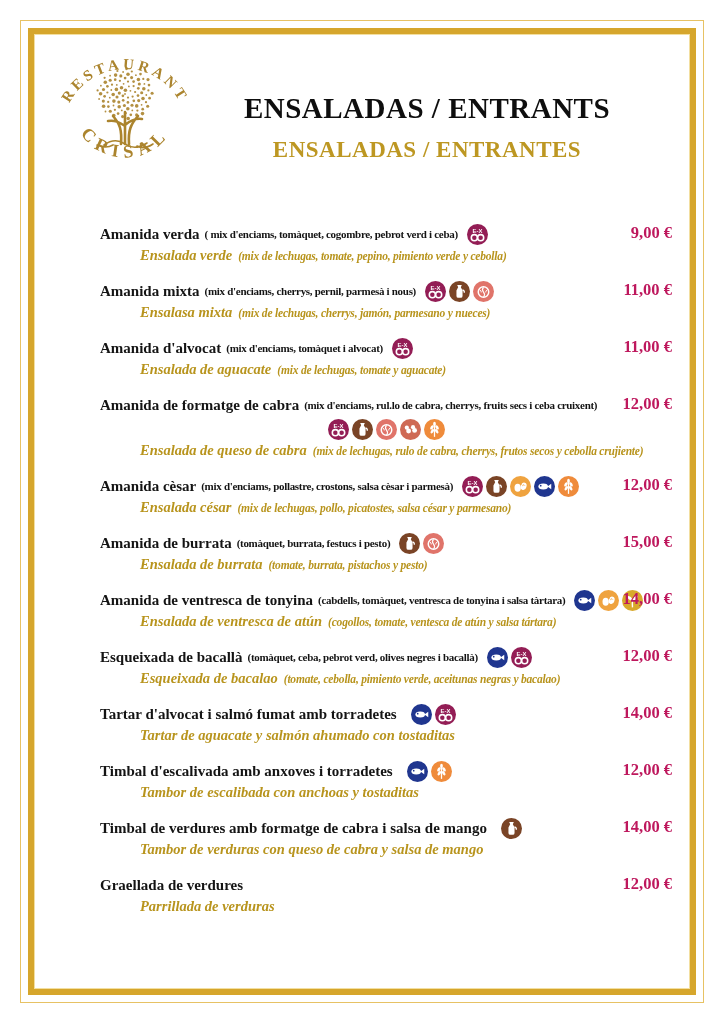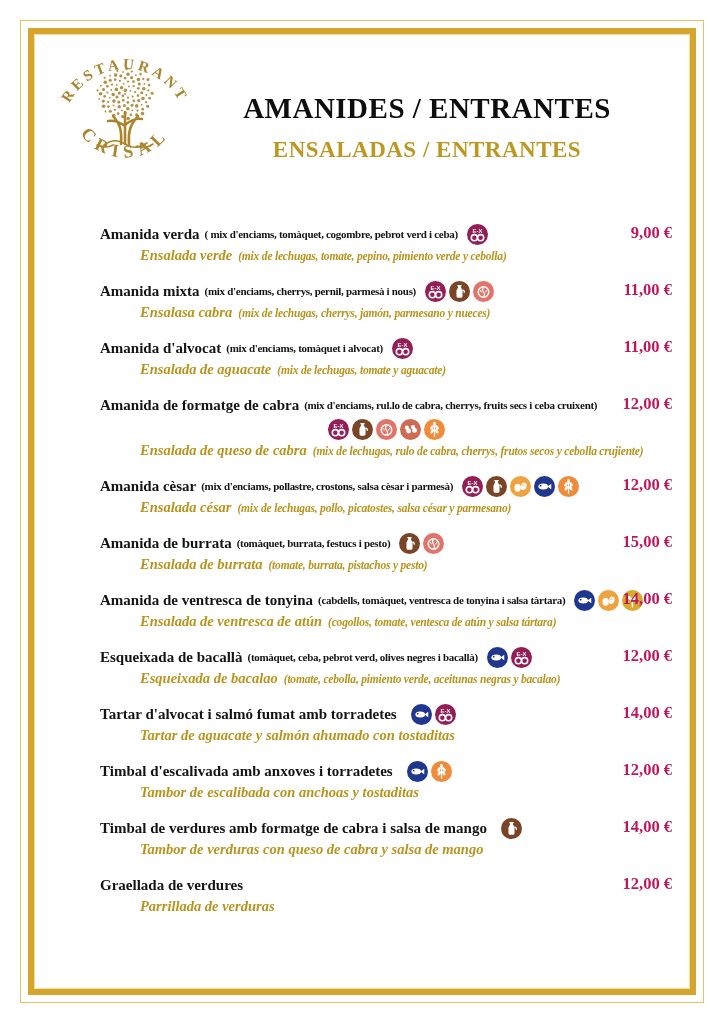--- a/index.html
+++ b/index.html
@@ -143,21 +143,21 @@
       <text font-size="15" font-weight="bold" letter-spacing="3.5" fill="#ab842d" font-family="Liberation Serif, serif">
         <textPath href="#arc-top" startOffset="50%" text-anchor="middle">RESTAURANT</textPath>
       </text>
       <text font-size="18" font-weight="bold" letter-spacing="6" fill="#ab842d" font-family="Liberation Serif, serif">
         <textPath href="#arc-bottom" startOffset="50%" text-anchor="middle">CRISAL</textPath>
       </text>
     </svg>
   </div>
 
   <div class="header">
-    <div class="title">AMANIDES / ENTRANTES</div>
+    <div class="title">ENSALADAS / ENTRANTS</div>
     <div class="subtitle">ENSALADAS / ENTRANTES</div>
   </div>
 
   <div class="menu" id="menu-list">
       <div class="item">
         <div class="row1">
           <span class="t-name">Amanida verda</span>
           <span class="t-det">( mix d'enciams, tomàquet, cogombre, pebrot verd i ceba)</span>
           <span class="icons">
             <span class="allergen" style="background: rgb(147, 29, 85); color: rgb(147, 29, 85);">
@@ -193,21 +193,21 @@
             <span class="allergen" style="background: rgb(224, 116, 106); color: rgb(224, 116, 106);">
               <svg width="21" height="21" viewBox="0 0 20 20">
                 <circle cx="10" cy="10.5" r="5" fill="none" stroke="#fff" stroke-width="1.4"></circle>
                 <path d="M10 6 q-2 2.2 0 4.5 q2 2.3 0 4.5" fill="none" stroke="#fff" stroke-width="1.1"></path>
                 <path d="M6.3 8.3 q1.8 1 1.6 2.6 M13.7 8.3 q-1.8 1 -1.6 2.6" fill="none" stroke="#fff" stroke-width="0.9"></path>
               </svg>
             </span>
           </span>
           <span class="price">11,00 €</span>
         </div>
-        <div class="row2"><span class="es-name">Ensalasa cabra</span><span class="es-det">(mix de lechugas, cherrys, jamón, parmesano y nueces)</span></div>
+        <div class="row2"><span class="es-name">Ensalasa mixta</span><span class="es-det">(mix de lechugas, cherrys, jamón, parmesano y nueces)</span></div>
       </div>
       <div class="item">
         <div class="row1">
           <span class="t-name">Amanida d'alvocat</span>
           <span class="t-det">(mix d'enciams, tomàquet i alvocat)</span>
           <span class="icons">
             <span class="allergen" style="background: rgb(147, 29, 85); color: rgb(147, 29, 85);">
               <svg width="21" height="21" viewBox="0 0 20 20">
                 <text x="10" y="8.6" font-size="5.6" font-weight="bold" text-anchor="middle" fill="#fff" font-family="Liberation Sans, sans-serif">E-X</text>
                 <circle cx="7" cy="13" r="2.9" fill="none" stroke="#fff" stroke-width="1.5"></circle>

